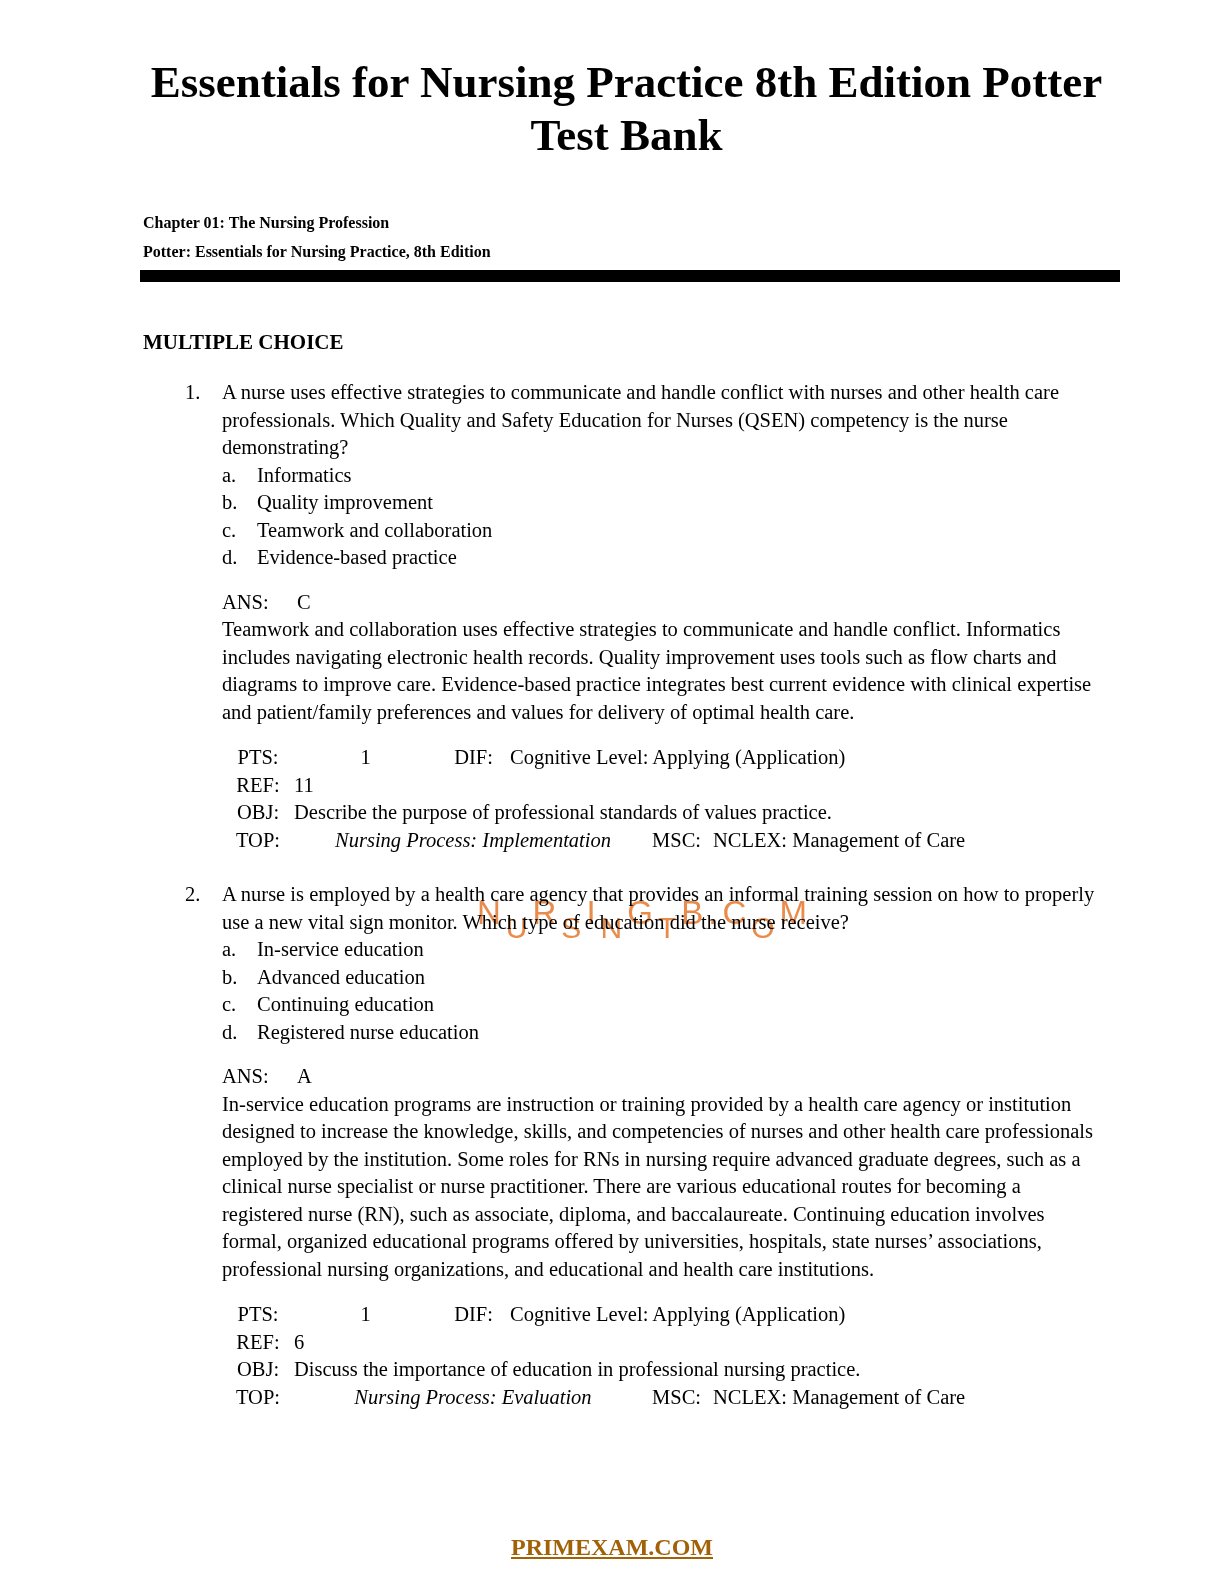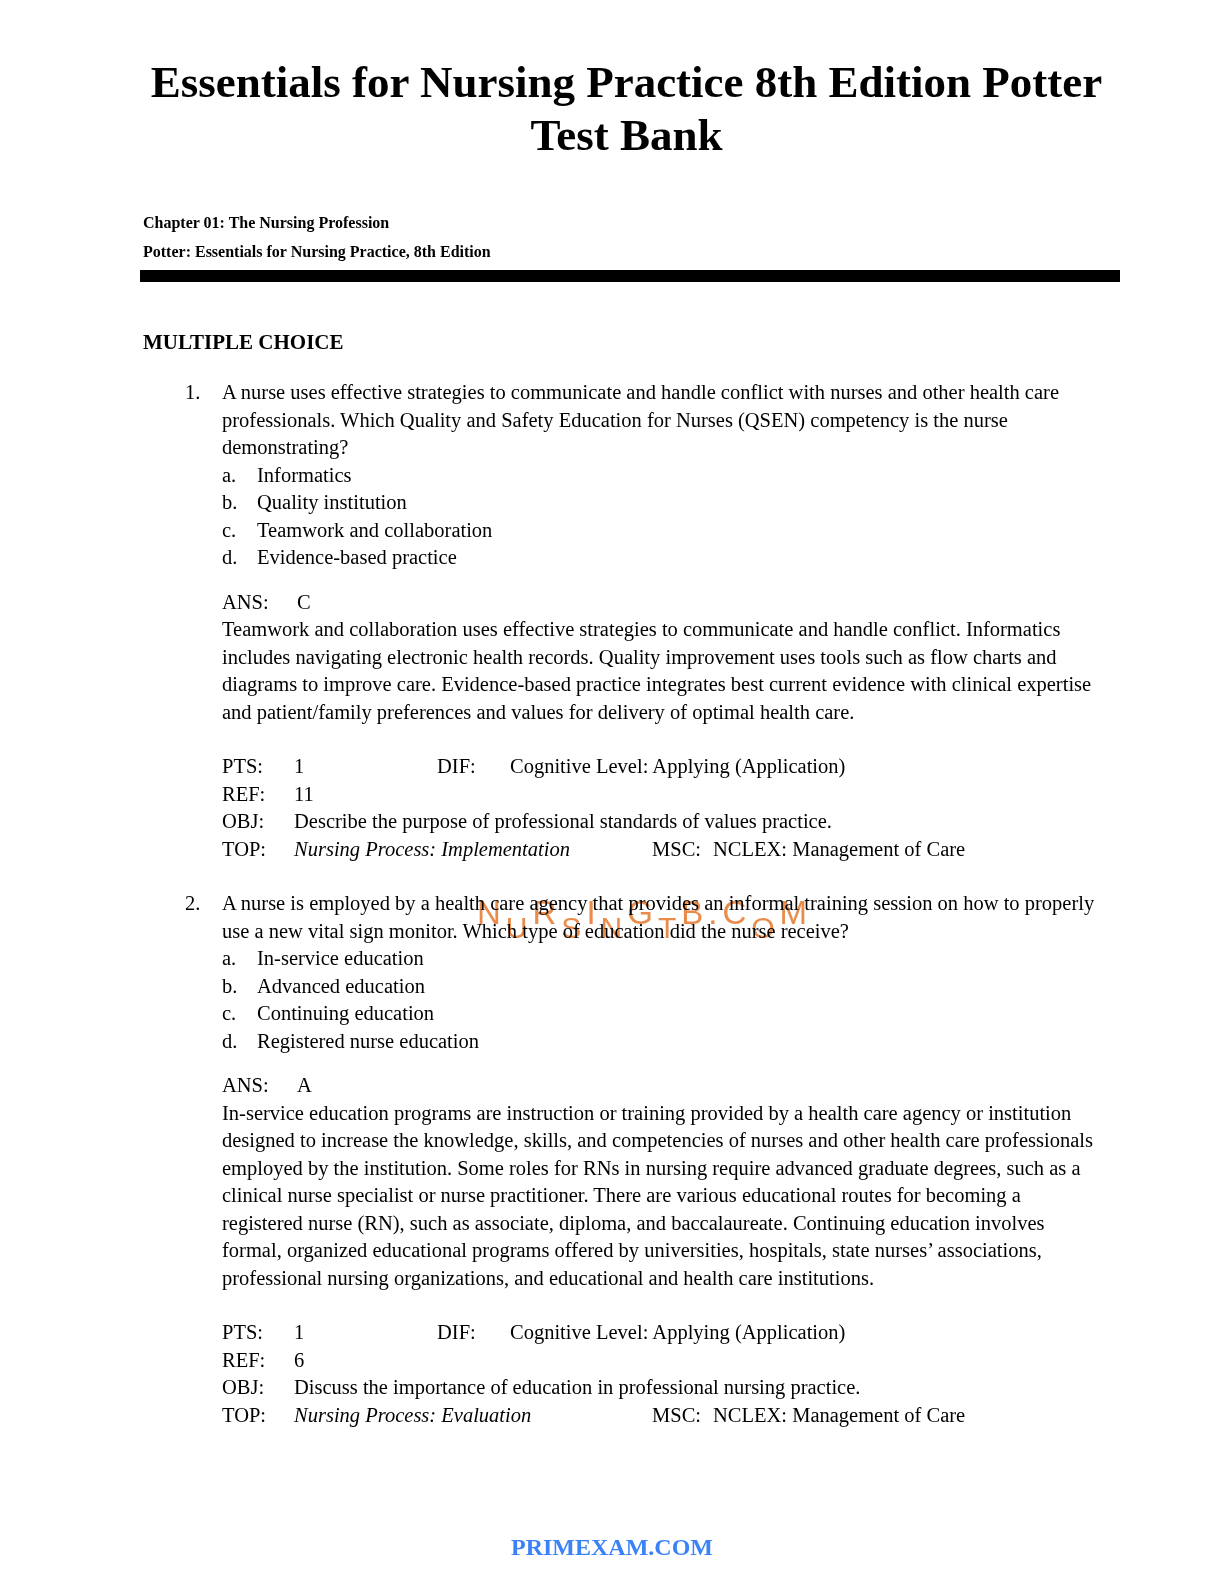--- a/index.html
+++ b/index.html
@@ -17,21 +17,21 @@
   .q1 { margin-top:23px; }
   .q2 { margin-top:27px; }
   .q-row { display:flex; }
   .q-num { margin-left:42px; width:37px; flex-shrink:0; }
   .q-body { width:880px; }
   .opt-row { display:flex; }
   .opt-letter { width:35px; flex-shrink:0; }
   .ans-line { display:flex; margin-top:17px; }
   .ans-label { width:75px; flex-shrink:0; }
   .rationale { width:880px; }
-  .meta { margin-top:27px; }
+  .meta { margin-top:18px;text-align:center; }
   .meta-row { display:flex; }
   .ml { width:72px; flex-shrink:0; }
   .mv-pts { width:143px; flex-shrink:0; }
   .ml-dif { width:73px; flex-shrink:0; }
   .mv-top { width:358px; flex-shrink:0;font-style:italic; }
   .ml-msc { margin-right:12px; }
 
   .watermark { position:absolute; z-index:0; left:477px; top:896px; white-space:nowrap;
                font-family:Liberation Sans, sans-serif; opacity:0.92; }
   .watermark span { display:inline-block; margin-right:5px; }
@@ -68,21 +68,21 @@
       <div class="q-row">
         <div class="q-num">1.</div>
         <div class="q-body">
           <div>A nurse uses effective strategies to communicate and handle conflict with nurses and other health care professionals. Which Quality and Safety Education for Nurses (QSEN) competency is the nurse demonstrating?</div>
           <div class="opt-row">
             <span class="opt-letter">a.</span>
             <span>Informatics</span>
           </div>
           <div class="opt-row">
             <span class="opt-letter">b.</span>
-            <span>Quality institution</span>
+            <span>Quality improvement</span>
           </div>
           <div class="opt-row">
             <span class="opt-letter">c.</span>
             <span>Teamwork and collaboration</span>
           </div>
           <div class="opt-row">
             <span class="opt-letter">d.</span>
             <span>Evidence-based practice</span>
           </div>
 
@@ -168,16 +168,16 @@
               <span>NCLEX: Management of Care</span>
             </div>
           </div>
         </div>
       </div>
     </div>
 
   </div>
 
   <div class="footer">
-    <a href="#" style="color: #3b82f6;">PRIMEXAM.COM</a>
+    <a href="#" style="color: #a16207; text-decoration: underline;">PRIMEXAM.COM</a>
   </div>
 
 </div>
 
 </body></html>

